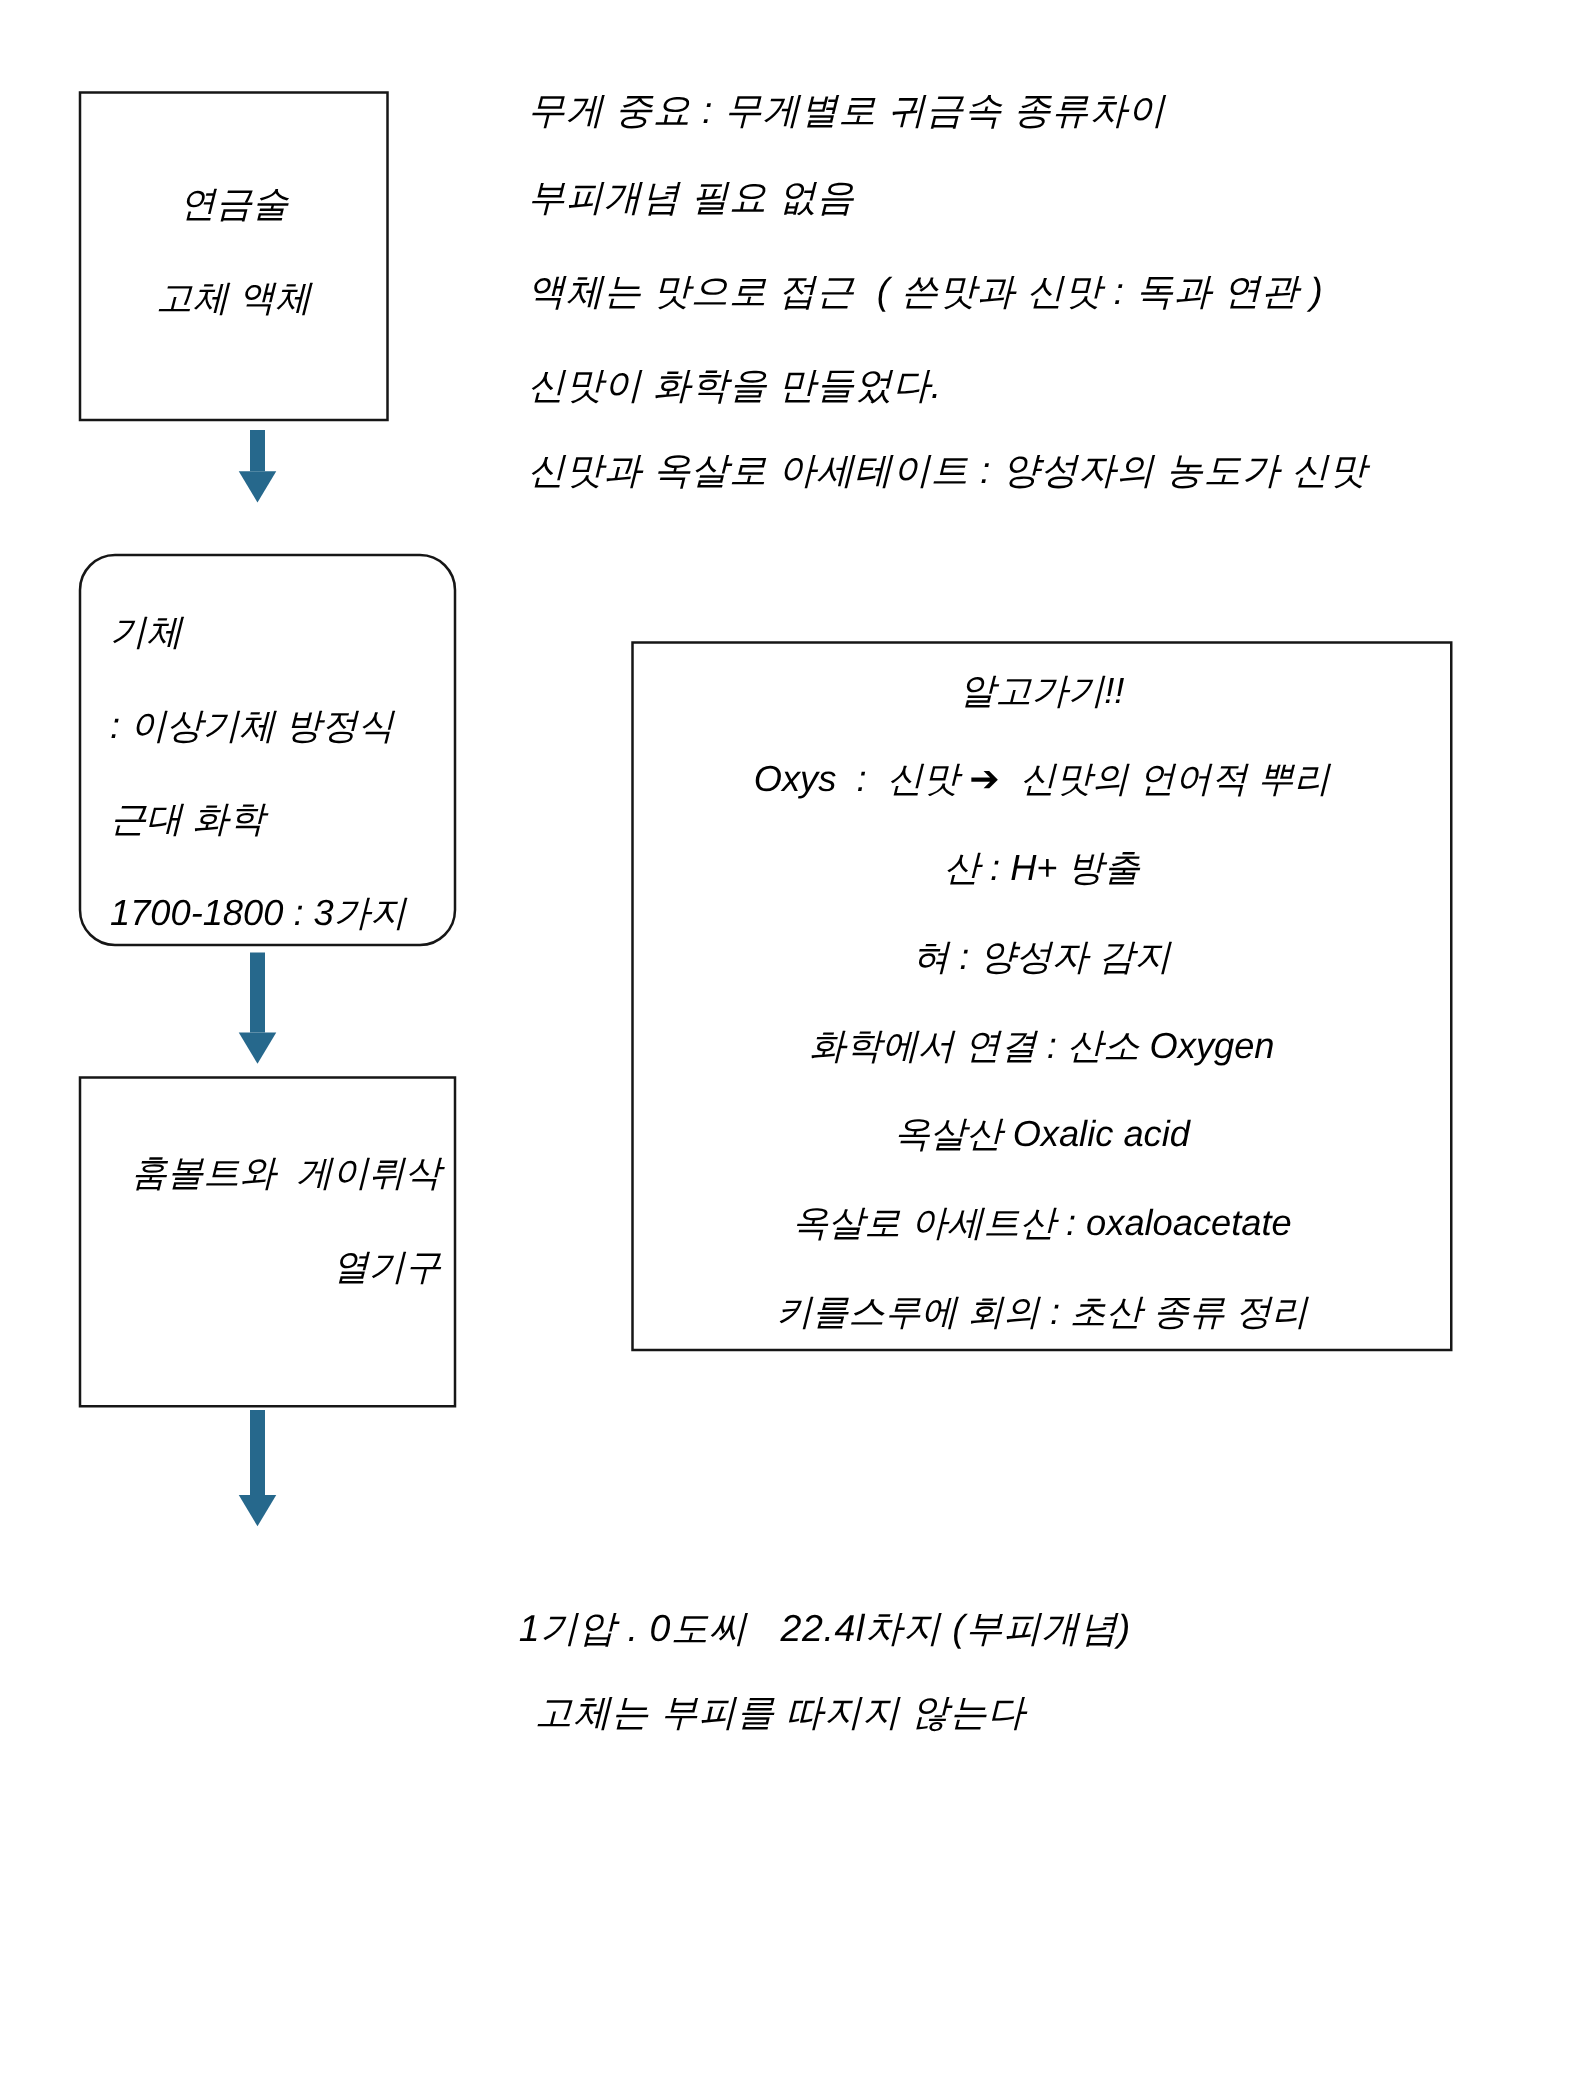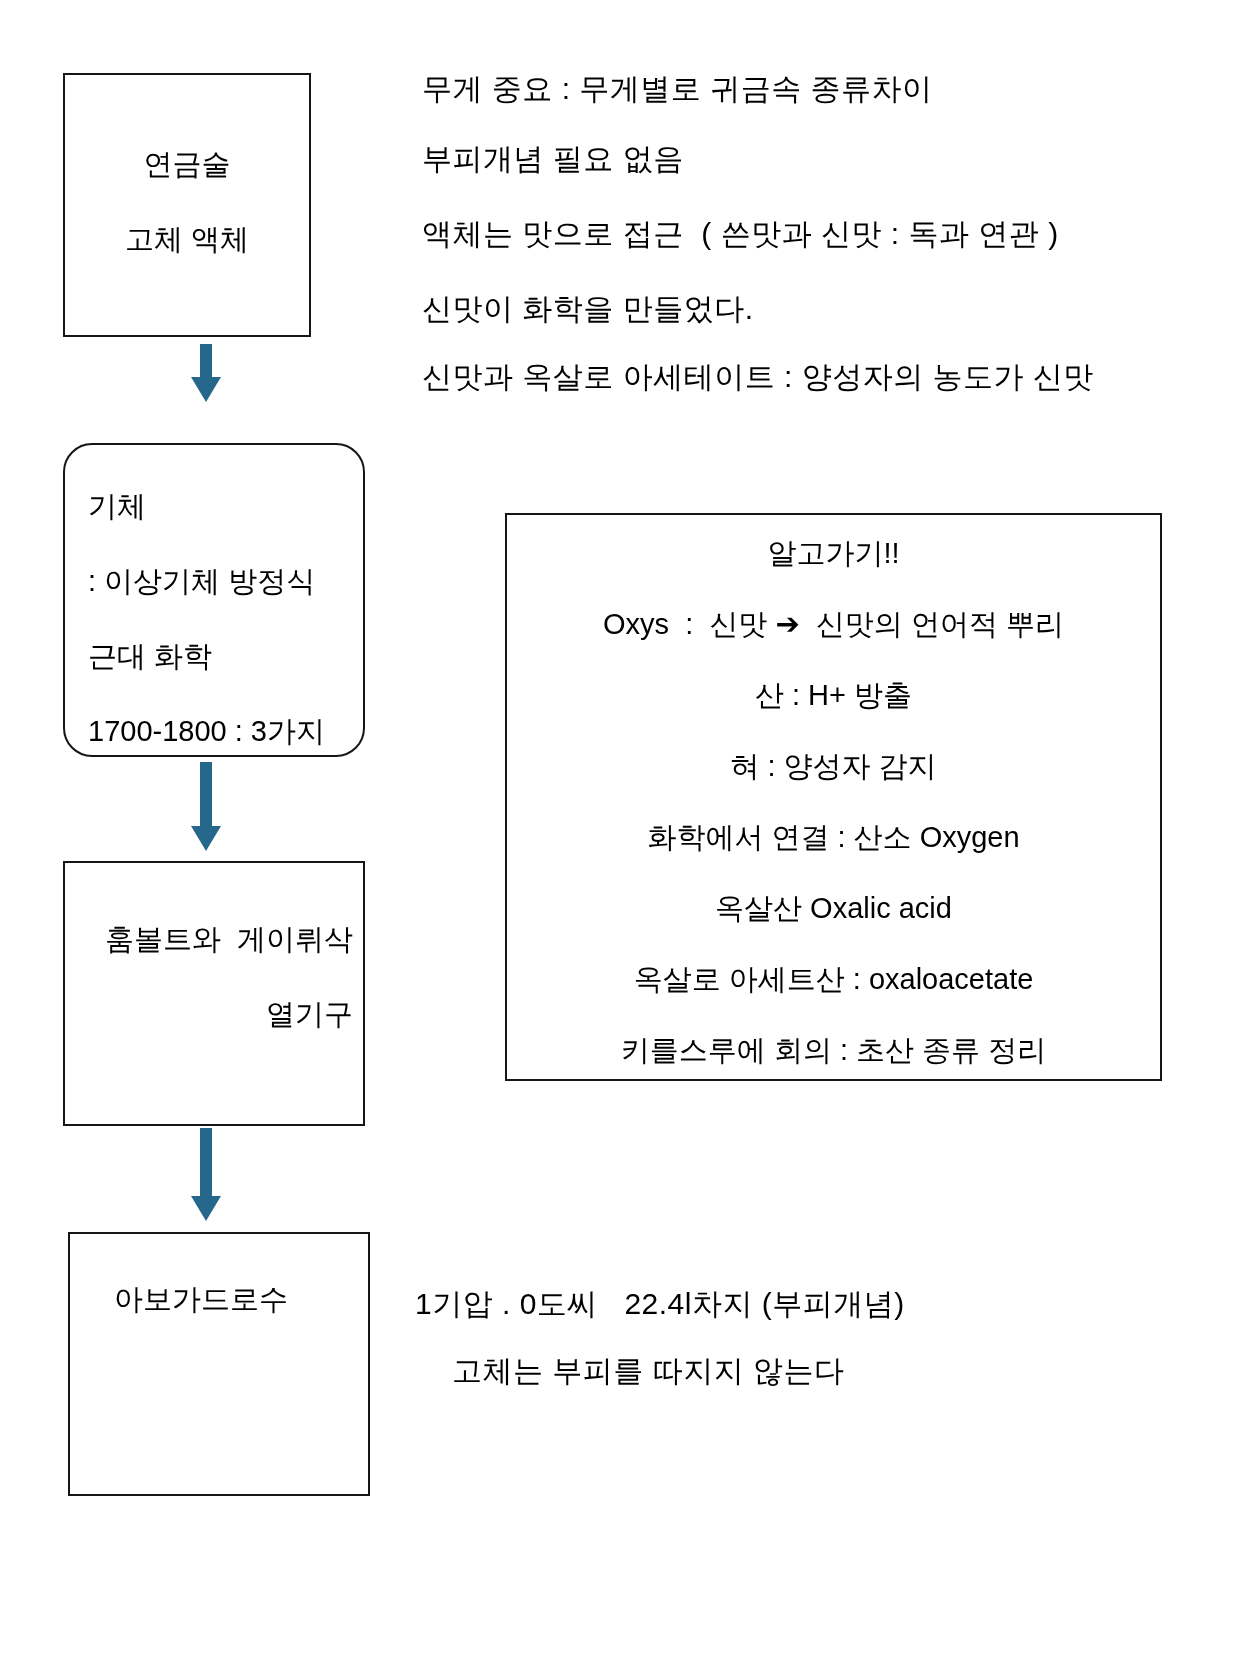--- a/index.html
+++ b/index.html
@@ -13,20 +13,21 @@
     background:var(--bg);
     font-family:"Liberation Sans","DejaVu Sans",sans-serif;
     color:var(--text);
   }
   .page{
     position:relative;
     width:1260px;
     height:1680px;
     background:var(--bg);
     overflow:hidden;
+    font-style:italic;
   }
   .txt{ white-space:pre; }
 
   
   .fc-box{
     position:absolute;
     border:2px solid var(--border);
     background:var(--bg);
     box-sizing:border-box;
     font-size:29px;
@@ -119,31 +120,28 @@
   <div class="fc-box box-humboldt">
     <div class="line">훔볼트와  게이뤼삭</div>
     <div class="line">열기구</div>
   </div>
 
   <div class="arrow arrow3">
     <div class="shaft"></div>
     <div class="head"></div>
   </div>
 
-  <div class="fc-box box-avogadro">
-    <div class="line">아보가드로수</div>
-  </div>
 
   <div class="info-box">
     <div class="line">알고가기!!</div>
     <div class="line">Oxys  :  신맛 ➔  신맛의 언어적 뿌리</div>
     <div class="line">산 : H+ 방출</div>
     <div class="line">혀 : 양성자 감지</div>
     <div class="line">화학에서 연결 : 산소 Oxygen</div>
     <div class="line">옥살산 Oxalic acid</div>
     <div class="line">옥살로 아세트산 : oxaloacetate</div>
     <div class="line">키를스루에 회의 : 초산 종류 정리</div>
   </div>
 
   <div class="note txt" style="left:415px; top:1286px">1기압 . 0도씨   22.4l차지 (부피개념)</div>
-  <div class="note txt" style="left:452px; top:1353px">고체는 부피를 따지지 않는다</div>
+  <div class="note txt" style="left:428px; top:1353px">고체는 부피를 따지지 않는다</div>
 
 </div>
 
 </body></html>

